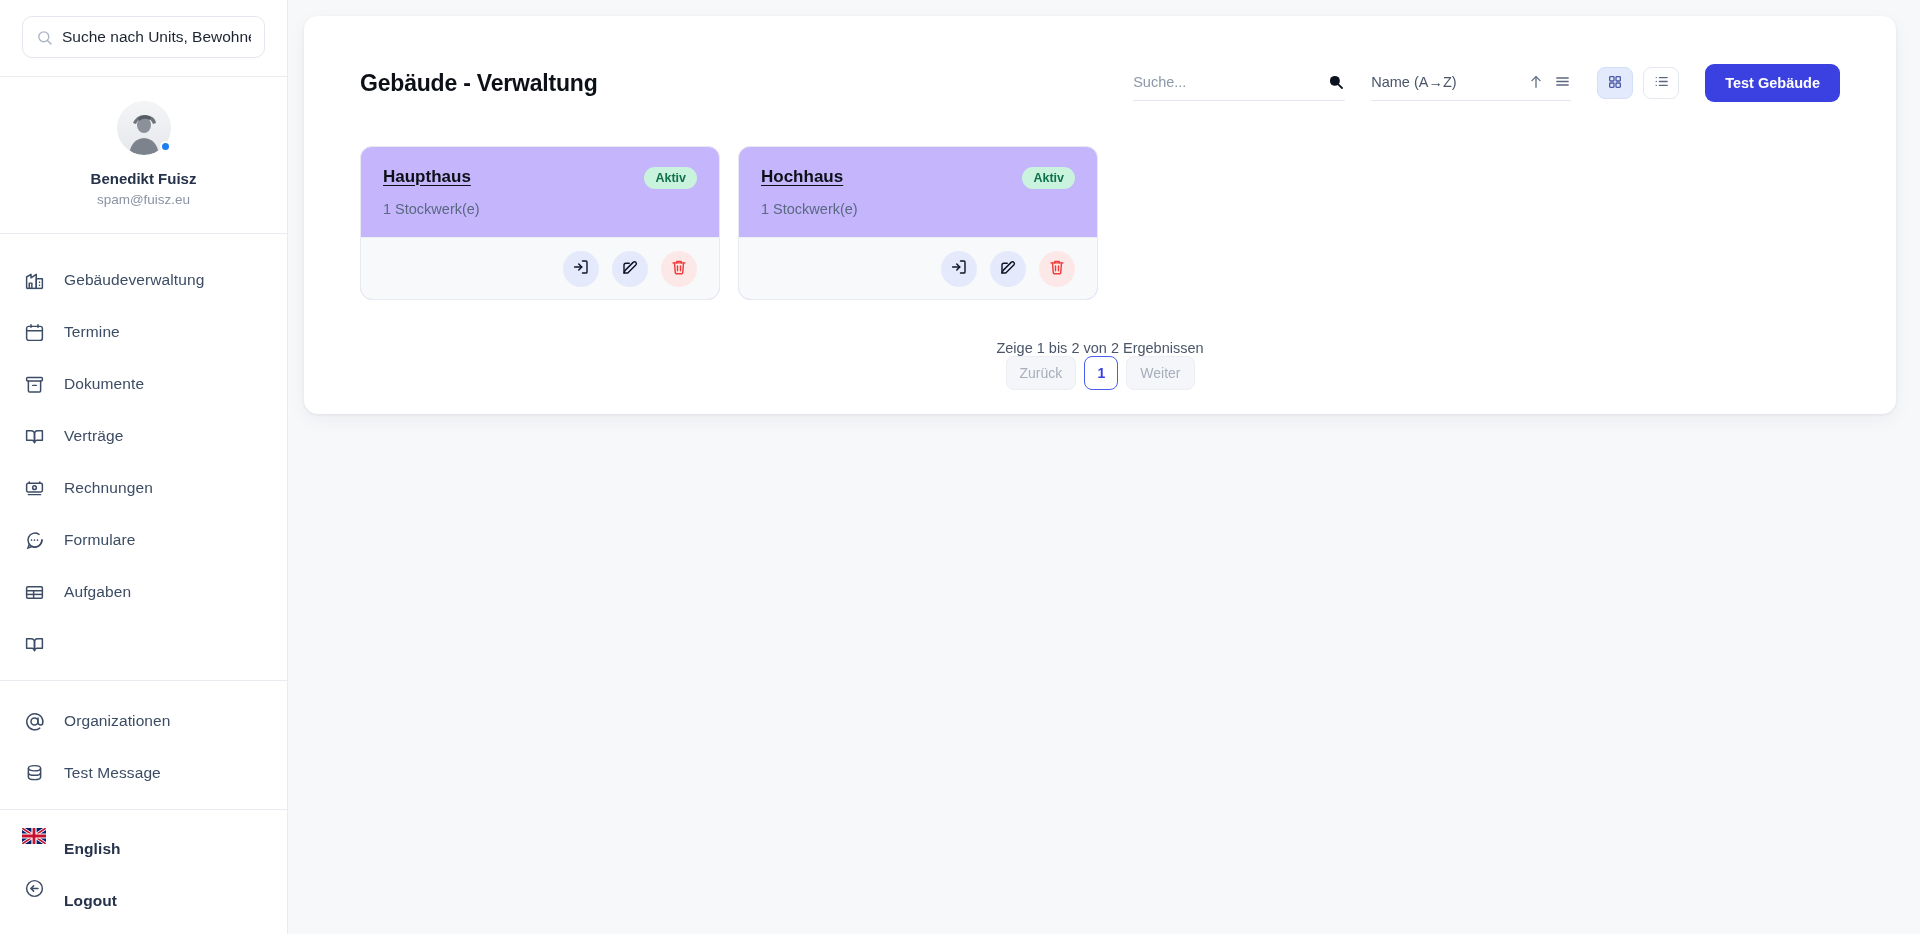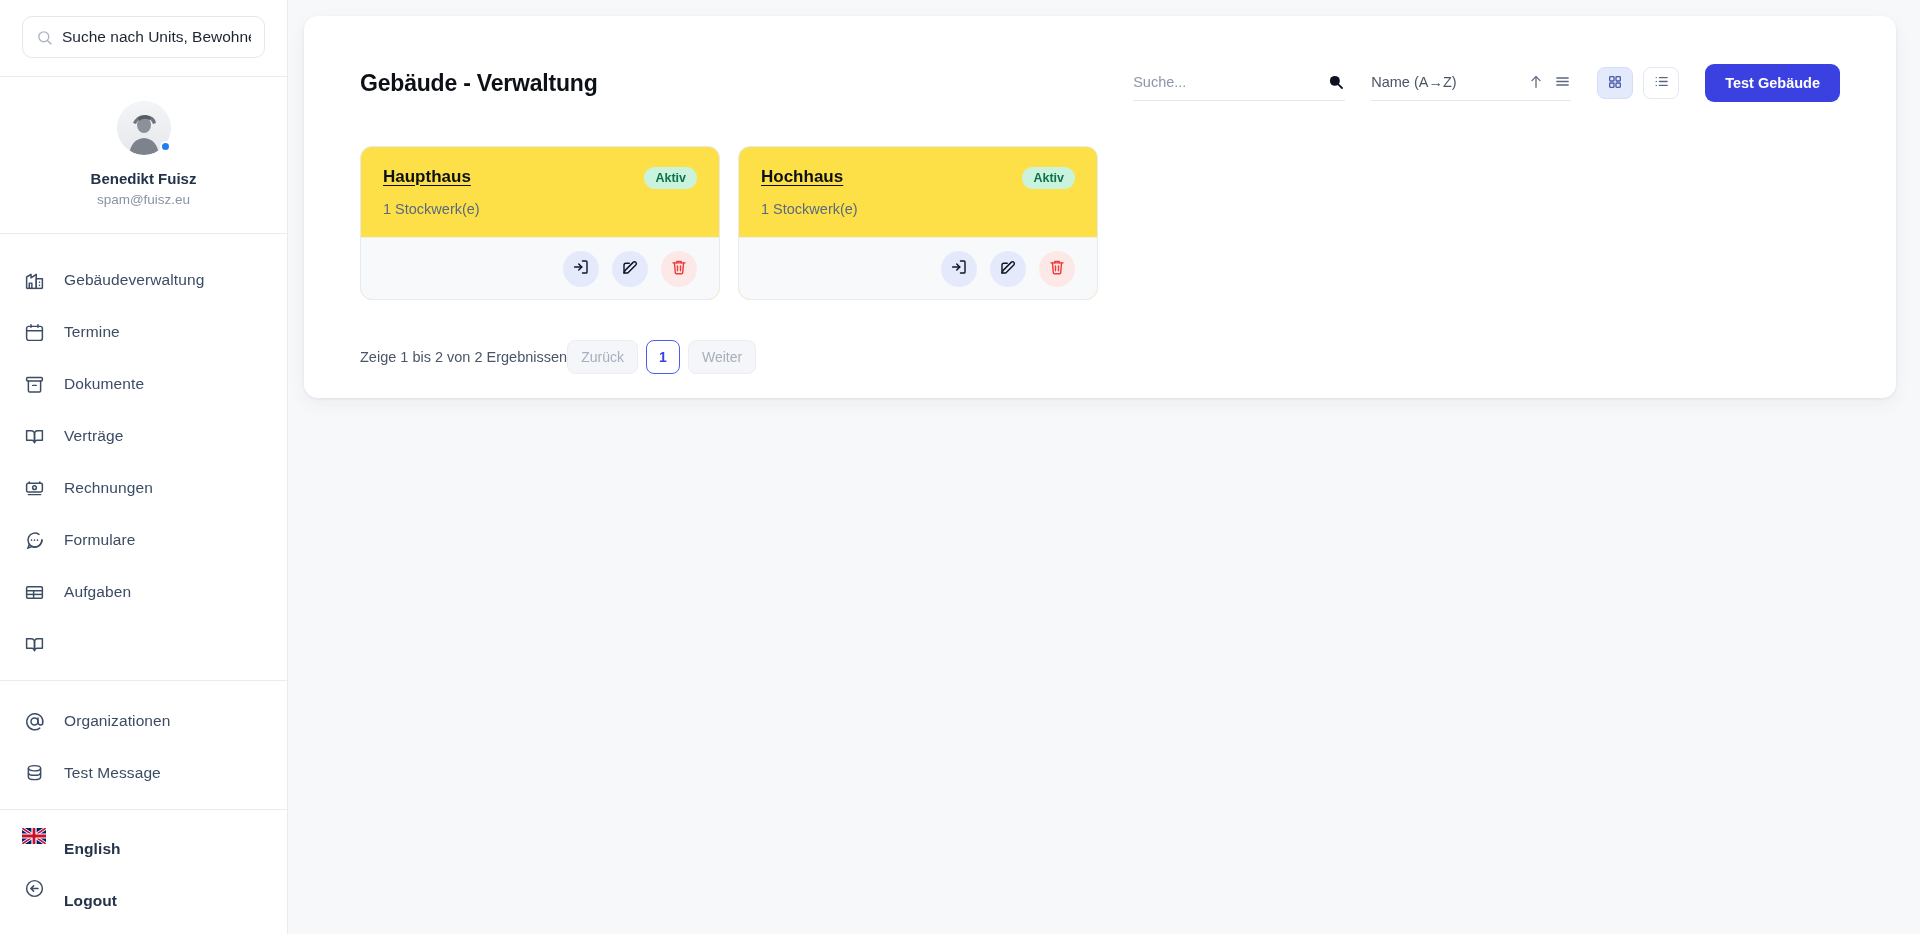--- a/index.html
+++ b/index.html
@@ -276,21 +276,21 @@
     gap: 18px;
     padding: 44px 56px 0 56px;
     flex-wrap: wrap;
   }
 
   .bcard {
     width: 360px;
     border: 1px solid #e7eaf0;
     border-radius: 12px;
     overflow: hidden;
-    background: #fde047;
+    background: #c4b5fd;
   }
 
   .bcard-body {
     padding: 20px 22px 20px 22px;
     display: flex;
     justify-content: space-between;
     align-items: flex-start;
     gap: 12px;
   }
 
@@ -341,22 +341,23 @@
     justify-content: center;
     cursor: pointer;
     color: #0e1624;
   }
   .icon-btn.danger { background: #fde8e8; color: #ef3a3a; }
 
   
   .panel-foot {
     display: flex;
     align-items: center;
-    justify-content: flex-start;
+    justify-content: flex-end;
     padding: 40px 56px 0 56px;
+    flex-direction: column;
   }
   .result-count {
     font-size: 14.5px;
     color: #4a5568;
   }
   .pagination {
     display: flex;
     align-items: center;
     gap: 8px;
   }

